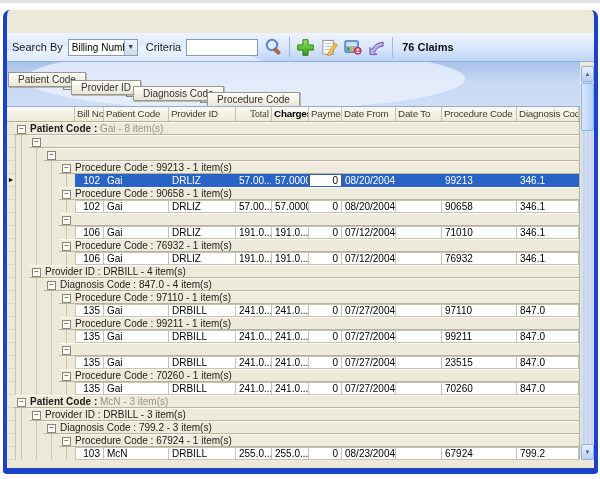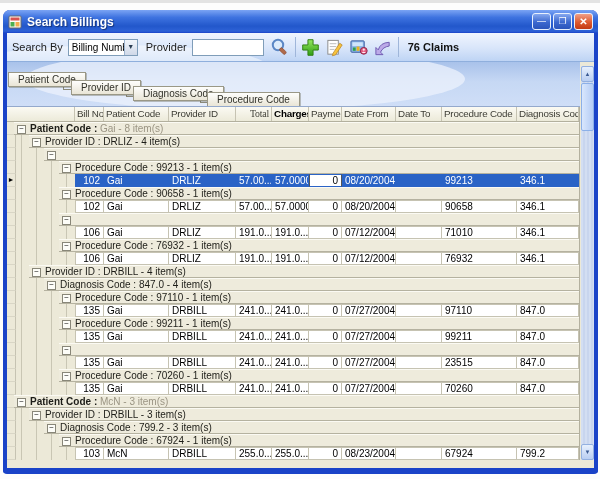--- a/index.html
+++ b/index.html
@@ -84,42 +84,28 @@
     border:1px solid #93b0e0; border-radius:2px; color:#3a5a92; font-size:6px; text-align:center; line-height:14px; }
   .sthumb { position:absolute; left:0; top:17px; width:13px; height:48px;
     background:linear-gradient(90deg,#d9e7fd,#b4ccf5); border:1px solid #8cb0e8; border-radius:2px; }
 </style>
 </head>
 <body>
 
 <div id="stage">
   <div class="window">
 
-    <div class="titlebar">
-      <span style="display:inline-flex;">
-        <svg width="14" height="14" viewBox="0 0 14 14">
-          <rect x="1" y="1" width="12" height="12" rx="1" fill="#fdfdf6" stroke="#6b6b6b"></rect>
-          <rect x="2.5" y="2.5" width="9" height="3" fill="#d9534f"></rect>
-          <rect x="2.5" y="7" width="4" height="4.5" fill="#4caf50"></rect>
-          <rect x="7.5" y="7" width="4" height="4.5" fill="#f0ad4e"></rect>
-        </svg>
-      </span>
-      <span class="title-text">Search Billings</span>
-      <div class="winbtn">—</div>
-      <div class="winbtn">❐</div>
-      <div class="winbtn close">✕</div>
-    </div>
 
     <div class="toolbar">
       <span class="tb-label">Search By</span>
       <div class="dropdown">
         <span class="dd-text">Billing Number</span>
         <span class="dd-btn">▼</span>
       </div>
-      <span class="tb-label">Provider</span>
+      <span class="tb-label">Criteria</span>
       <input class="textbox" value="" style="">
       <div class="tb-ico" style="margin-left:4px;">
         <svg width="20" height="20" viewBox="0 0 20 20">
           <circle cx="8" cy="8" r="5.2" fill="#dcebfb" stroke="#5b87c5" stroke-width="2"></circle>
           <rect x="11.4" y="10.2" width="7.5" height="3.4" rx="1.5" transform="rotate(45 11.4 10.2)" fill="#b06a4a" stroke="#8a4a30" stroke-width="0.7"></rect>
         </svg>
       </div>
       <div class="tb-sep"></div>
       <div class="tb-ico">
         <svg width="19" height="19" viewBox="0 0 20 20">
@@ -191,21 +177,20 @@
             <div class="gband" style="left: 7px;">
               <div class="gbox-collapse">−</div>
               <div class="glabel"><b>Patient Code : </b><span class="gval-dim">Gai - 8 item(s)</span></div>
             </div>
           </div>
           <div class="grow">
             <div class="selcell"></div>
             <div class="guide" style="left: 14px;"></div>
             <div class="gband" style="left: 22px;">
               <div class="gbox-collapse">−</div>
-              <div class="glabel"><span>Provider ID : </span><span>DRLIZ - 4 item(s)</span></div>
             </div>
           </div>
           <div class="grow">
             <div class="selcell"></div>
             <div class="guide" style="left: 14px;"></div>
             <div class="guide" style="left: 29px;"></div>
             <div class="gband" style="left: 37px;">
               <div class="gbox-collapse">−</div>
             </div>
           </div>

